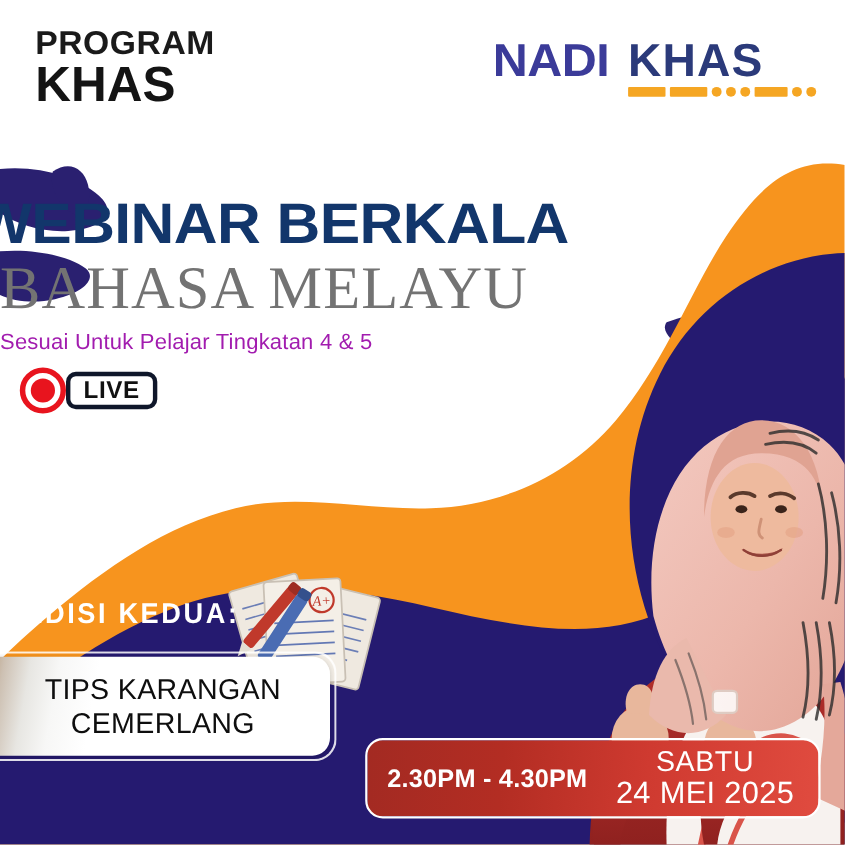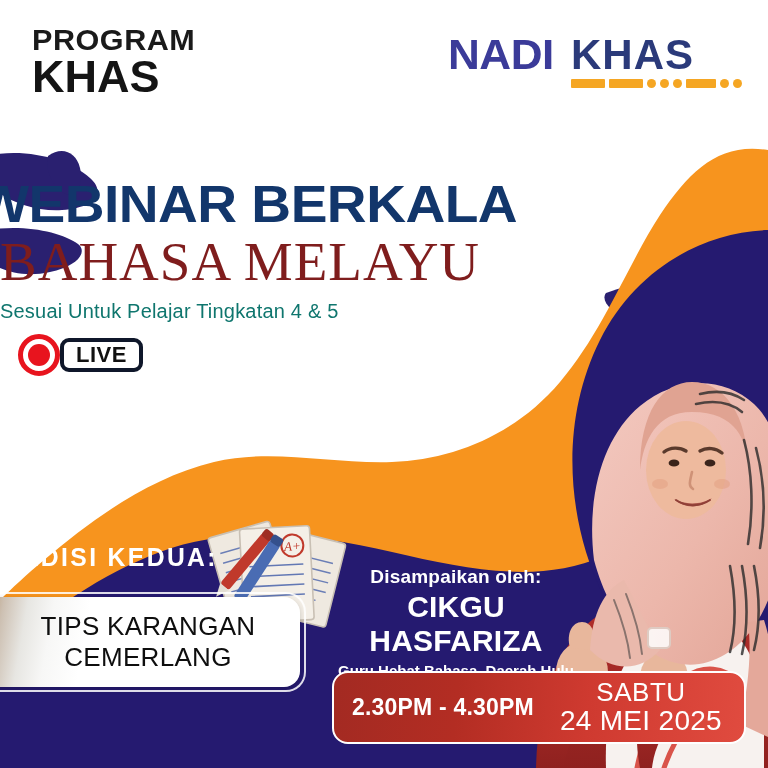--- a/index.html
+++ b/index.html
@@ -108,31 +108,31 @@
     letter-spacing: -0.5px;
     color: #12366b;
     line-height: 1;
     transform: scaleX(1.06);
     display: block;
   }
   .title-sub {
     font-family: "Liberation Serif", serif;
     font-weight: normal;
     font-size: 55px;
-    color: #7f1d1d;
+    color: #737373;
     line-height: 1.02;
     display: block;
     margin-top: 4px;
     letter-spacing: 1px;
   }
   .title-tag {
     font-family: "Liberation Sans", sans-serif;
     font-weight: normal;
     font-size: 20px;
-    color: #0f766e;
+    color: #a21caf;
     display: block;
     margin-top: 10px;
     letter-spacing: 0.2px;
   }
 
   
   .live-badge {
     position: absolute;
     left: 18px;
     top: 334px;
@@ -515,28 +515,20 @@
   <div class="edisi">EDISI KEDUA:</div>
 
   <div class="tips-panel">
     <div class="tips-text">
       <span>TIPS KARANGAN</span><br>
       <span>CEMERLANG</span>
     </div>
   </div>
   <div class="tips-outline"></div>
 
-  <div class="speaker-block">
-    <span class="speaker-pre">Disampaikan oleh:</span>
-    <span class="speaker-name">CIKGU HASFARIZA</span>
-    <span class="speaker-role">
-      <span>Guru Hebat Bahasa, Daerah Hulu</span><br>
-      <span>Selangor &amp; JPN Selangor 2021</span>
-    </span>
-  </div>
 
   <div class="schedule-bar">
     <span class="sched-time">2.30PM - 4.30PM</span>
     <span class="sched-date">
       <span class="sched-day">SABTU</span>
       <span class="sched-full">24 MEI 2025</span>
     </span>
   </div>
 
 </div>

